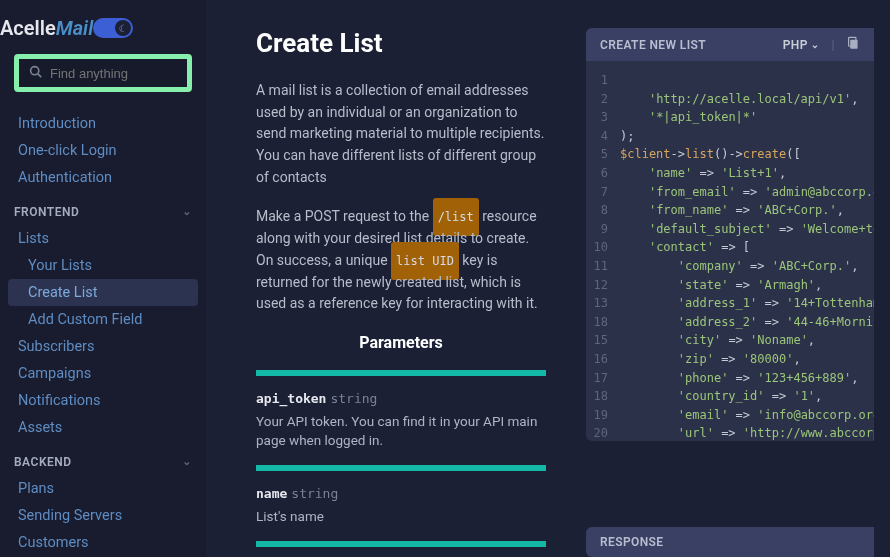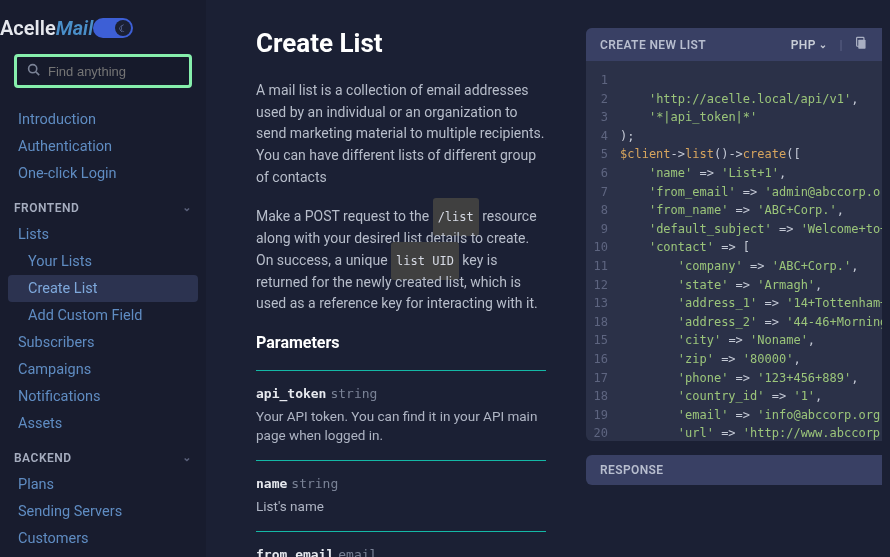--- a/index.html
+++ b/index.html
@@ -44,21 +44,21 @@
   border-radius: 50%;
   position: absolute;
   right: 2px; top: 2px;
   display: flex; align-items: center; justify-content: center;
   color: #8fa4f0;
   font-size: 10px;
 }
 .search-box {
   margin: 0 14px 18px;
   background: #161a2b;
-  border: 3px solid #86efac;
+  border: 5px solid #86efac;
   border-radius: 4px;
   padding: 6px 10px;
   display: flex;
   align-items: center;
   gap: 8px;
   color: #7a8296;
 }
 .search-box input {
   background: transparent;
   border: none;
@@ -124,31 +124,32 @@
   line-height: 1.55;
   margin-bottom: 18px;
   color: #b7bdca;
   font-size: 14px;
 }
 .doc h2 {
   color: #fff;
   font-size: 16px;
   font-weight: 700;
   margin: 6px 0 18px;
+  text-align: center;
 }
 .code-inline {
-  background: #404040;
+  background: #a16207;
   padding: 12px 5px;
   border-radius: 3px;
   font-family: Menlo, Consolas, monospace;
   font-size: 12px;
   color: #d6dae4;
 }
 .param {
-  border-top: 1px solid #14b8a6;
+  border-top: 6px solid #14b8a6;
   padding: 14px 0;
 }
 .param-name {
   font-family: Menlo, Consolas, monospace;
   font-size: 13px;
   color: #e6e8ee;
   font-weight: 600;
 }
 .param-type {
   font-family: Menlo, Consolas, monospace;
@@ -157,25 +158,26 @@
   margin-left: 4px;
 }
 .param-desc {
   margin-top: 6px;
   color: #aeb4c3;
   font-size: 13.5px;
   line-height: 1.45;
 }
 .code-col {
   flex: 1;
-  padding-right: 8px;
+  padding-right: 16px;
   display: flex;
   flex-direction: column;
   gap: 14px;
   overflow: hidden;
+  justify-content: space-between;
 }
 .code-card {
   background: #2b3148;
   border-radius: 6px 0 0 6px;
   overflow: hidden;
   display: flex;
   flex-direction: column;
 }
 .code-head {
   background: #394064;
@@ -236,22 +238,22 @@
       <svg width="13" height="13" viewBox="0 0 16 16" fill="none" stroke="#7a8296" stroke-width="2">
           <circle cx="7" cy="7" r="5"></circle>
           <line x1="11" y1="11" x2="15" y2="15"></line>
         </svg>
     </span>
     <input placeholder="Find anything" style="">
   </div>
 
   <div id="nav-top">
       <a class="nav-link">Introduction</a>
+      <a class="nav-link">One-click Login</a>
       <a class="nav-link">Authentication</a>
-      <a class="nav-link">One-click Login</a>
     </div>
 
   <div class="nav-section-head">
     <span>FRONTEND</span>
     <span class="chevron">⌄</span>
   </div>
   <div id="nav-frontend">
       <a class="nav-link">Lists</a>
       <a class="sub-link">Your Lists</a>
       <a class="sub-link active">Create List</a>

